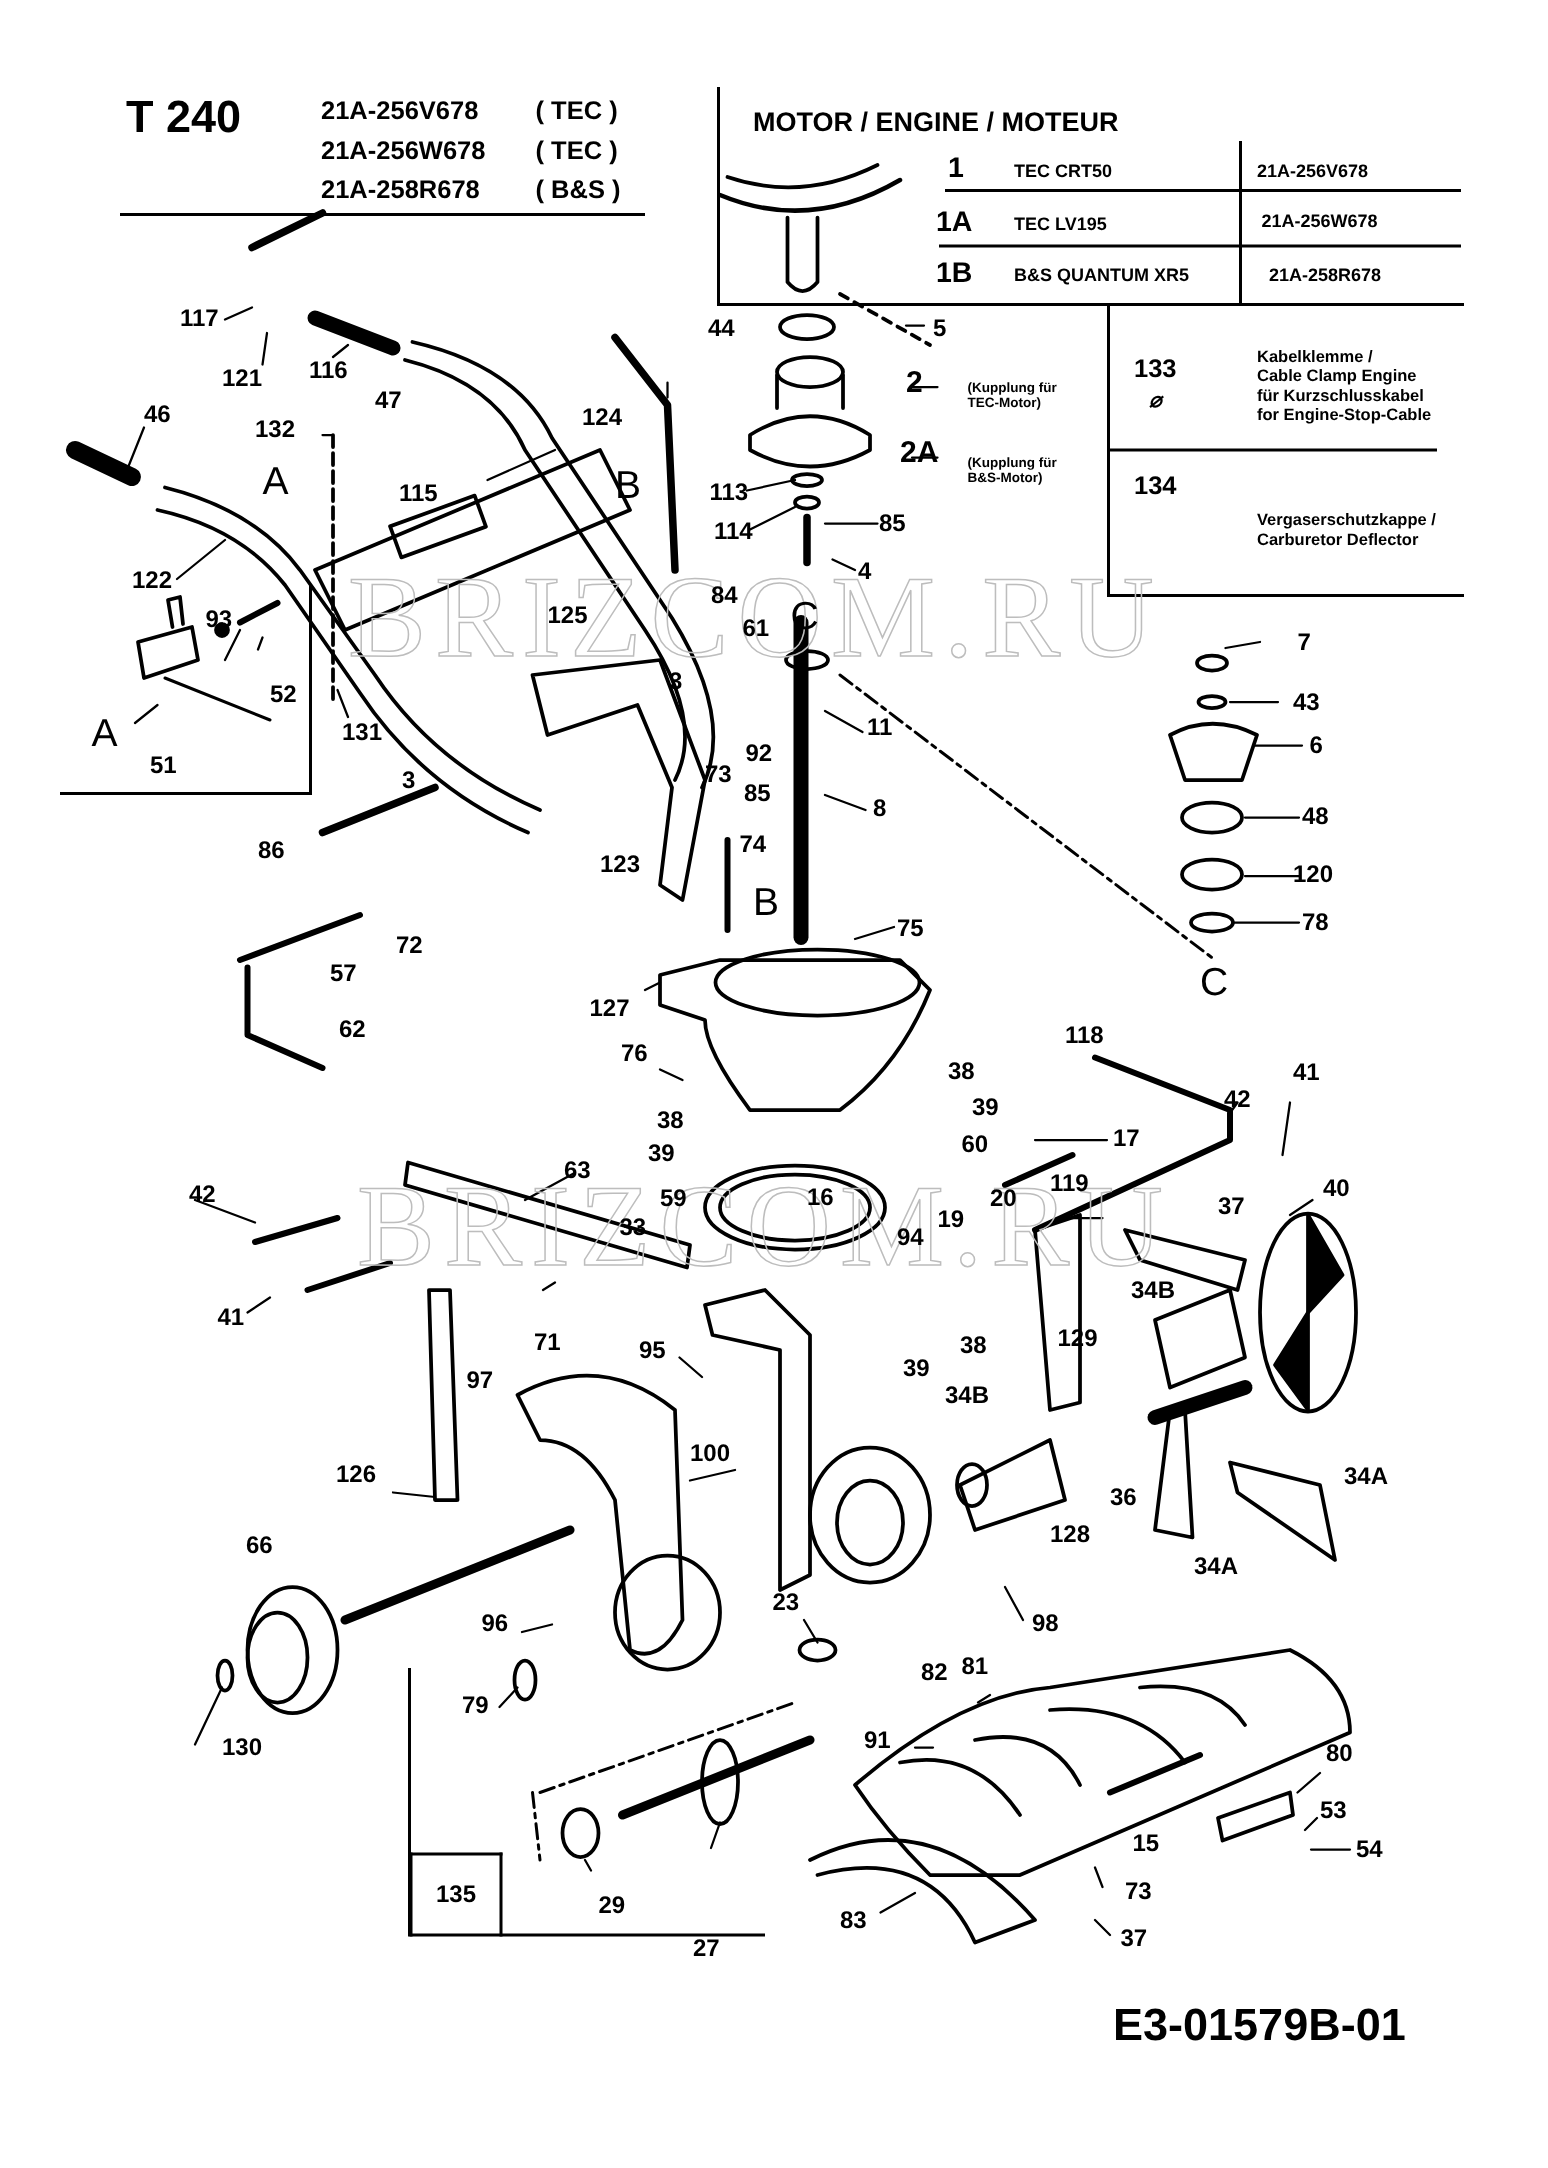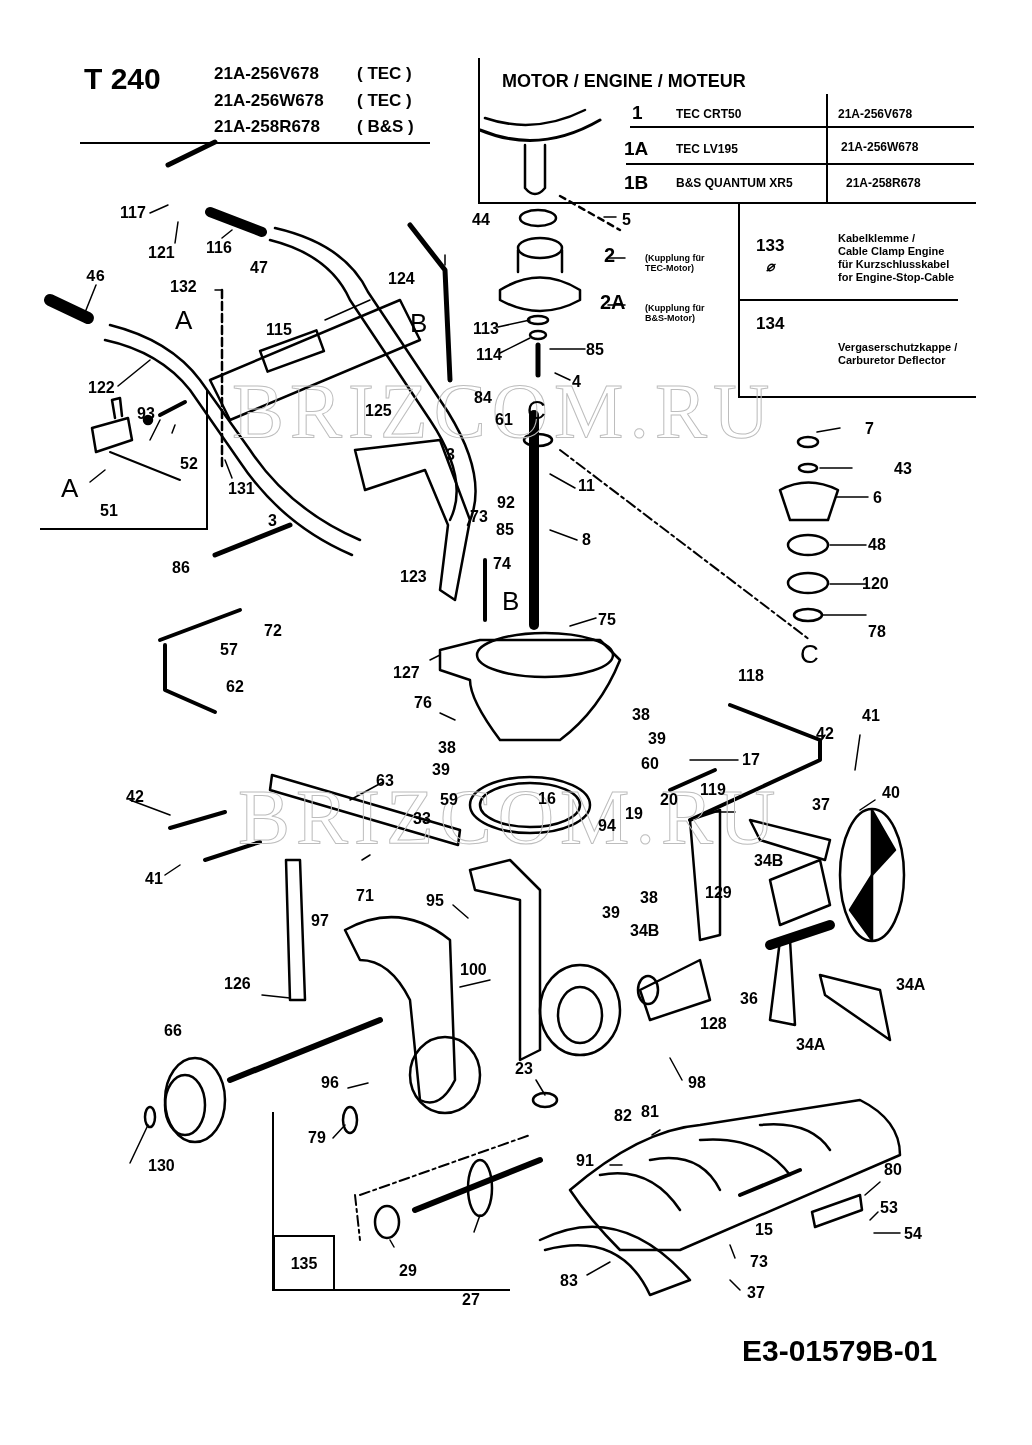--- a/index.html
+++ b/index.html
@@ -248,21 +248,21 @@
   <div>TEC-Motor)</div>
 </div>
 <div class="note" style="left:645px;top:303px;">
   <div>(Kupplung für</div>
   <div>B&amp;S-Motor)</div>
 </div>
 
 <span class="lbl" style="left:120px;top:205px;">117</span>
 <span class="lbl" style="left:148px;top:245px;">121</span>
 <span class="lbl" style="left:206px;top:240px;">116</span>
-<span class="lbl" style="left:86px;top:269px;font-family:Liberation Mono, monospace;">46</span>
+<span class="lbl" style="left:96px;top:269px;">46</span>
 <span class="lbl" style="left:170px;top:279px;">132</span>
 <span class="lbl" style="left:250px;top:260px;">47</span>
 <span class="lbl" style="left:388px;top:271px;">124</span>
 <span class="lbl" style="left:266px;top:322px;">115</span>
 <span class="lbl big" style="left:175px;top:312px;">A</span>
 <span class="lbl big" style="left:410px;top:315px;">B</span>
 <span class="lbl" style="left:88px;top:380px;">122</span>
 <span class="lbl" style="left:137px;top:406px;">93</span>
 <span class="lbl" style="left:180px;top:456px;">52</span>
 <span class="lbl big" style="left:61px;top:480px;">A</span>
@@ -290,27 +290,27 @@
 <span class="lbl big" style="left:604px;top:247px;font-weight:bold;font-size:20px;">2</span>
 <span class="lbl big" style="left:600px;top:294px;font-weight:bold;font-size:20px;">2A</span>
 <span class="lbl" style="left:473px;top:321px;">113</span>
 <span class="lbl" style="left:476px;top:347px;">114</span>
 <span class="lbl" style="left:586px;top:342px;">85</span>
 <span class="lbl" style="left:572px;top:374px;">4</span>
 <span class="lbl big" style="left:527px;top:402px;">C</span>
 <span class="lbl" style="left:578px;top:478px;">11</span>
 <span class="lbl" style="left:582px;top:532px;">8</span>
 <span class="lbl" style="left:865px;top:421px;">7</span>
-<span class="lbl" style="left:862px;top:461px;margin-left:32px;">43</span>
+<span class="lbl" style="left:862px;top:461px;">43</span>
 <span class="lbl" style="left:873px;top:490px;">6</span>
 <span class="lbl" style="left:868px;top:537px;">48</span>
 <span class="lbl" style="left:862px;top:576px;">120</span>
-<span class="lbl" style="left:868px;top:608px;margin-top:16px;">78</span>
+<span class="lbl" style="left:868px;top:608px;">78</span>
 <span class="lbl big" style="left:800px;top:646px;">C</span>
-<span class="lbl" style="left:710px;top:668px;margin-left:28px;">118</span>
+<span class="lbl" style="left:710px;top:683px;">118</span>
 <span class="lbl" style="left:414px;top:695px;">76</span>
 <span class="lbl" style="left:438px;top:740px;">38</span>
 <span class="lbl" style="left:432px;top:762px;">39</span>
 <span class="lbl" style="left:632px;top:707px;">38</span>
 <span class="lbl" style="left:648px;top:731px;">39</span>
 <span class="lbl" style="left:641px;top:756px;">60</span>
 <span class="lbl" style="left:742px;top:752px;">17</span>
 <span class="lbl" style="left:816px;top:726px;">42</span>
 <span class="lbl" style="left:862px;top:708px;">41</span>
 <span class="lbl" style="left:882px;top:785px;">40</span>

